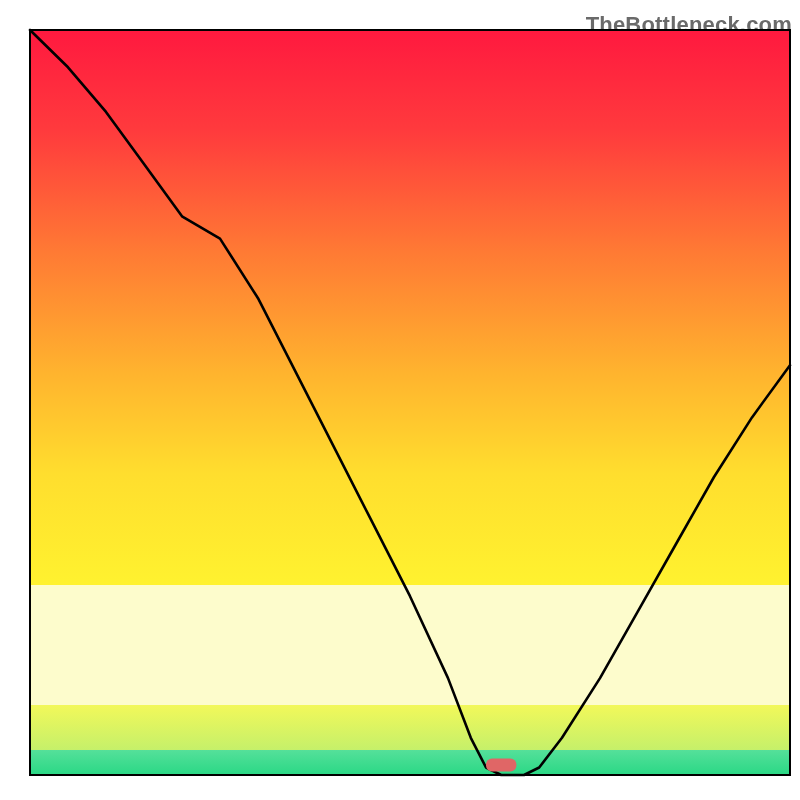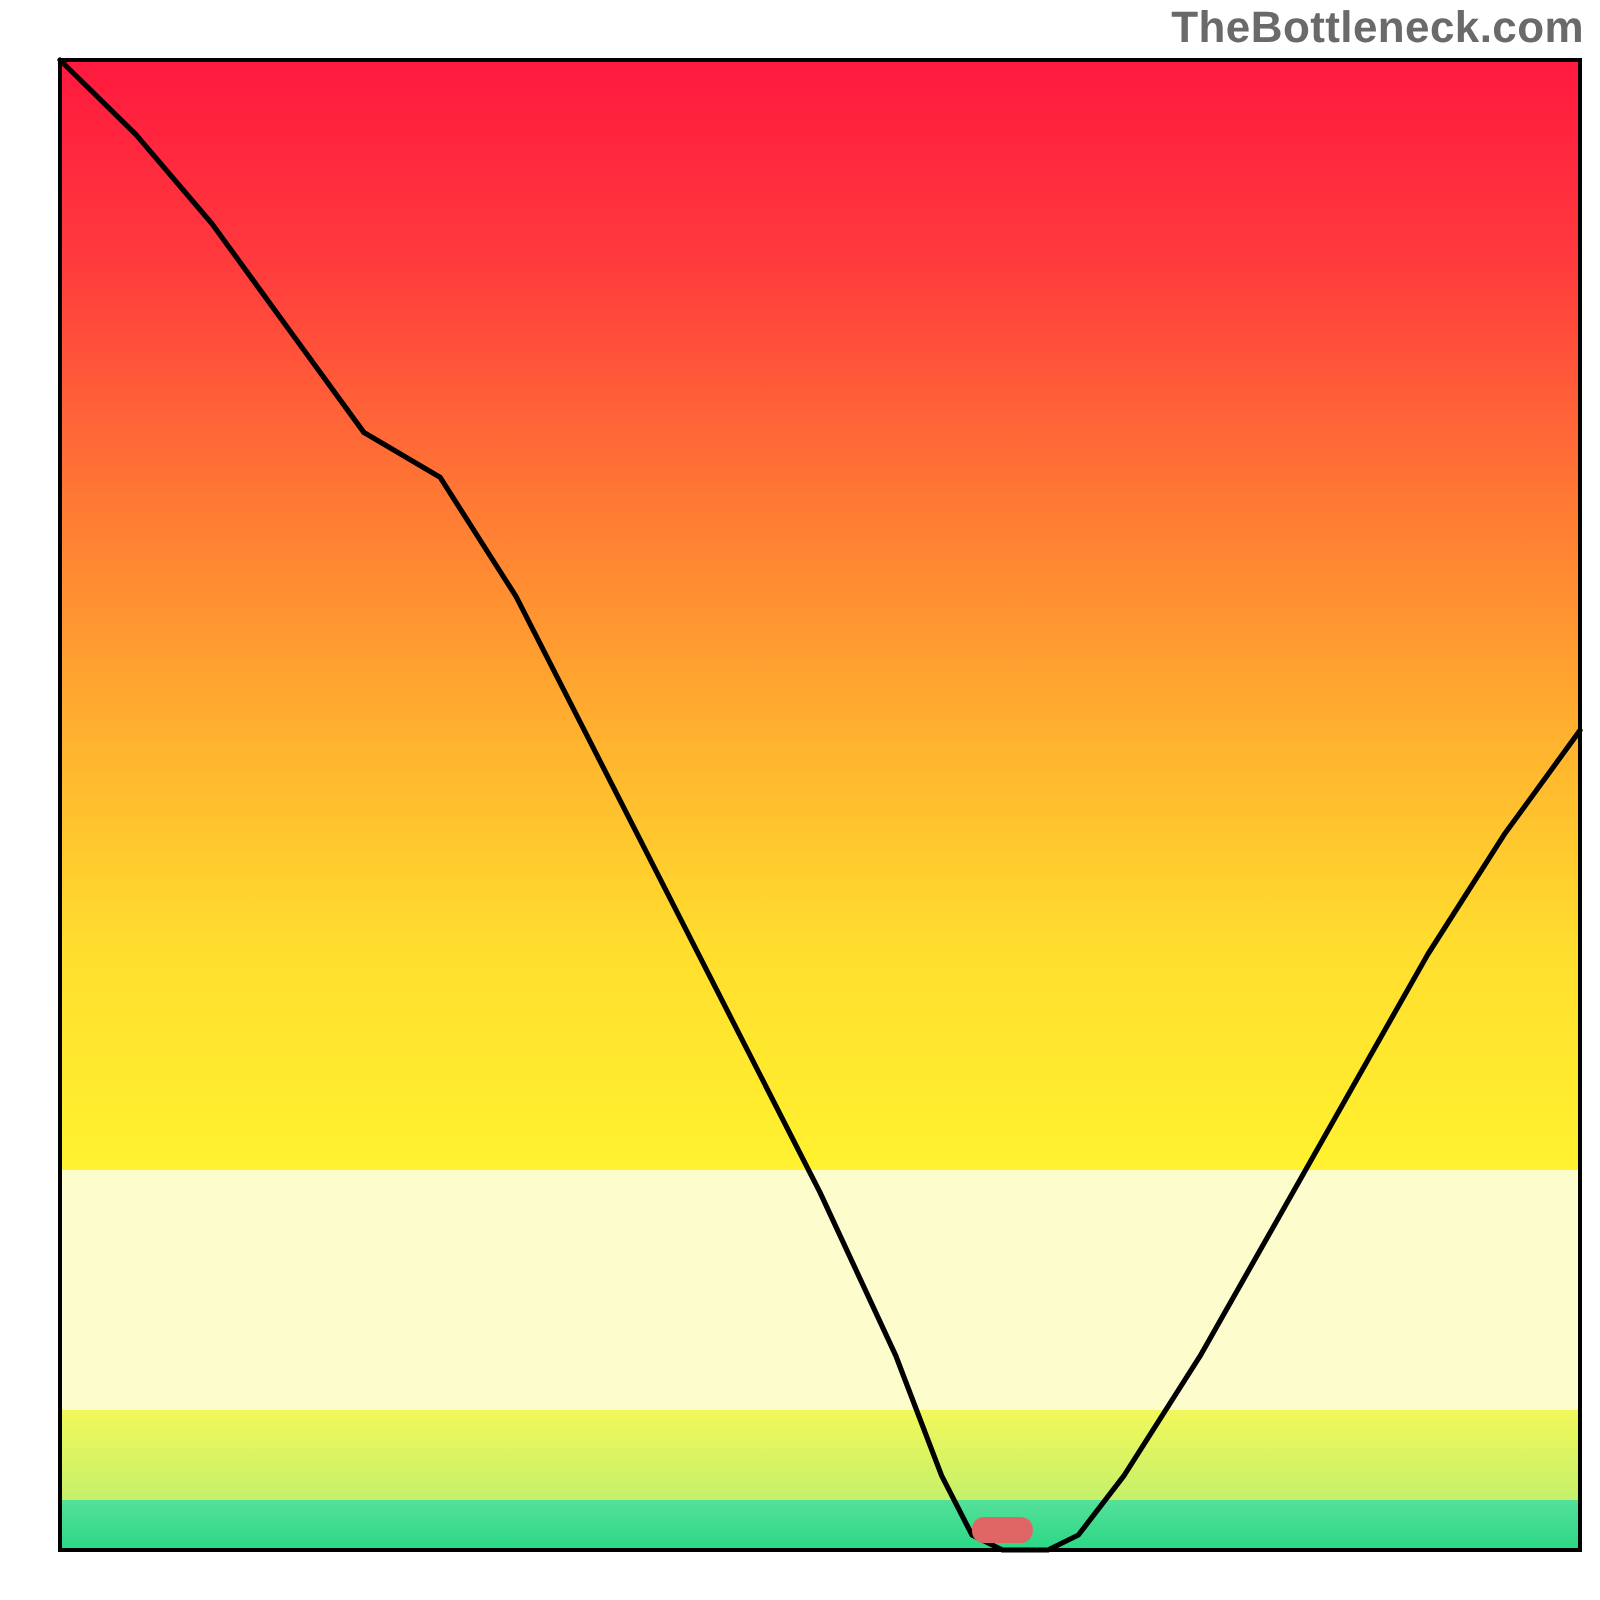--- a/index.html
+++ b/index.html
@@ -10,21 +10,21 @@
     background: #ffffff;
     font-family: Arial, Helvetica, sans-serif;
   }
   .container {
     position: relative;
     width: 800px;
     height: 800px;
   }
   .watermark {
     position: absolute;
-    top: 1px;
+    top: 12px;
     right: 8px;
     font-size: 22px;
     font-weight: 600;
     color: #6a6a6a;
     letter-spacing: 0.2px;
   }
   svg.chart {
     position: absolute;
     top: 0;
     left: 0;

